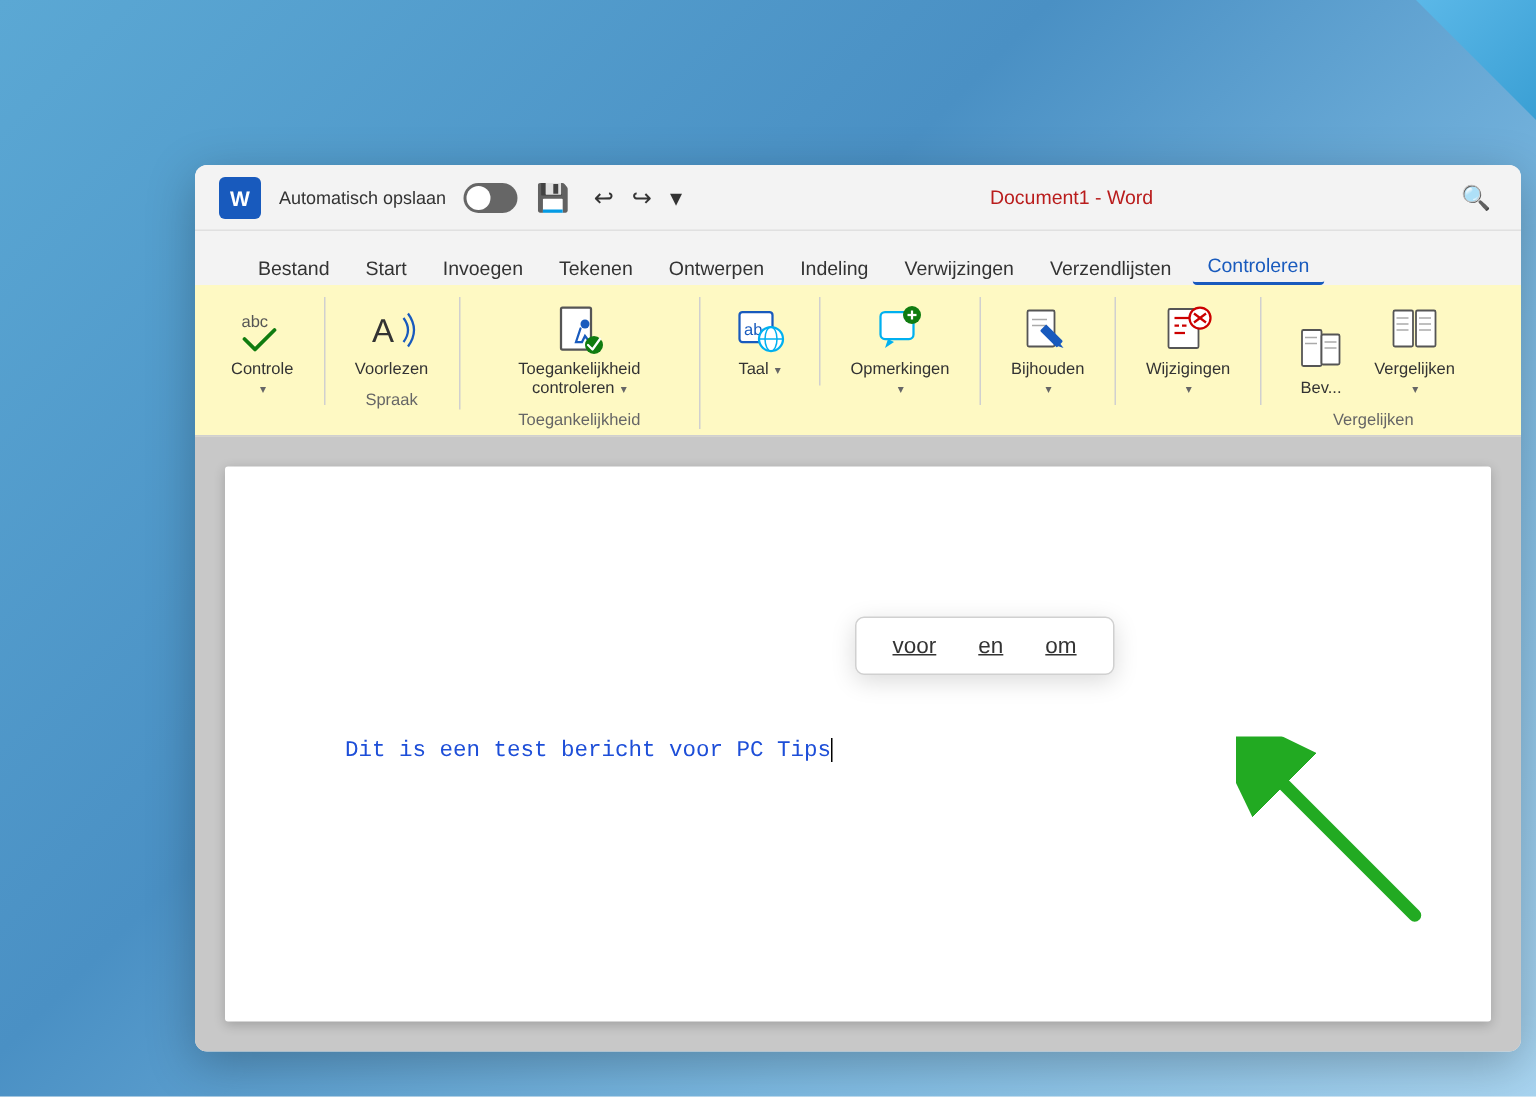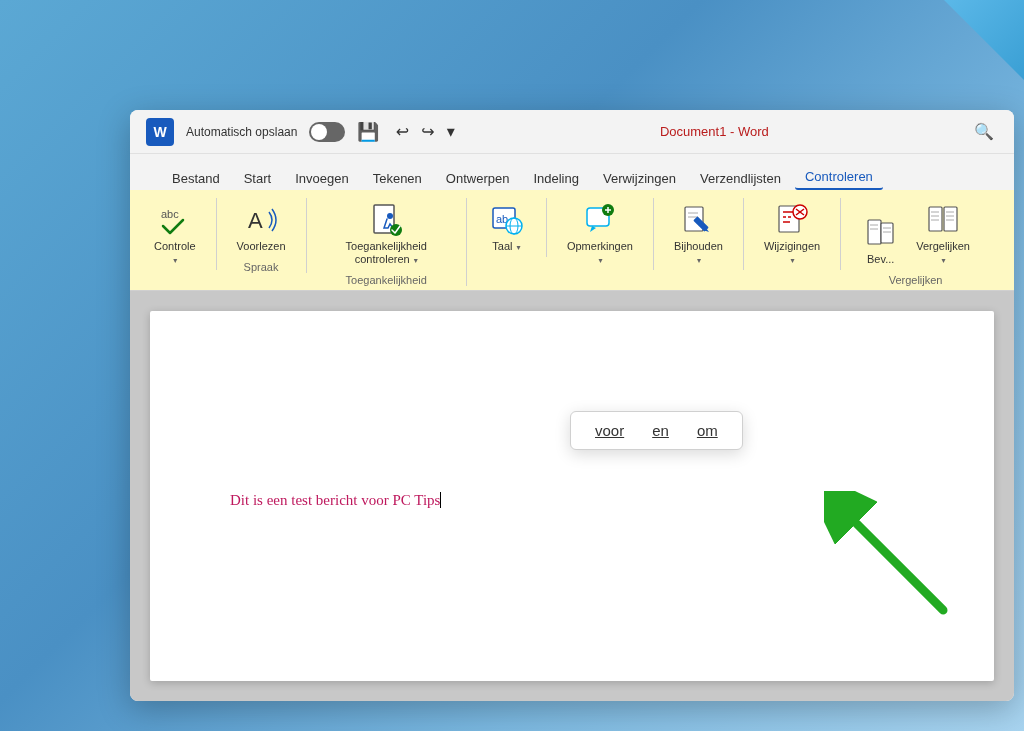--- a/index.html
+++ b/index.html
@@ -231,22 +231,22 @@
       flex: 1;
       border-radius: 2px;
       box-shadow: 0 2px 8px rgba(0,0,0,0.2);
       padding: 60px 80px;
       position: relative;
       overflow: hidden;
     }
 
     .document-text {
       font-size: 15px;
-      color: #be185d;
-      font-family: Liberation Serif, serif;
+      color: #1d4ed8;
+      font-family: Liberation Mono, monospace;
       position: relative;
       display: inline;
     }
 
     .text-cursor {
       display: inline-block;
       width: 1px;
       height: 1em;
       background: #000;
       vertical-align: text-bottom;

